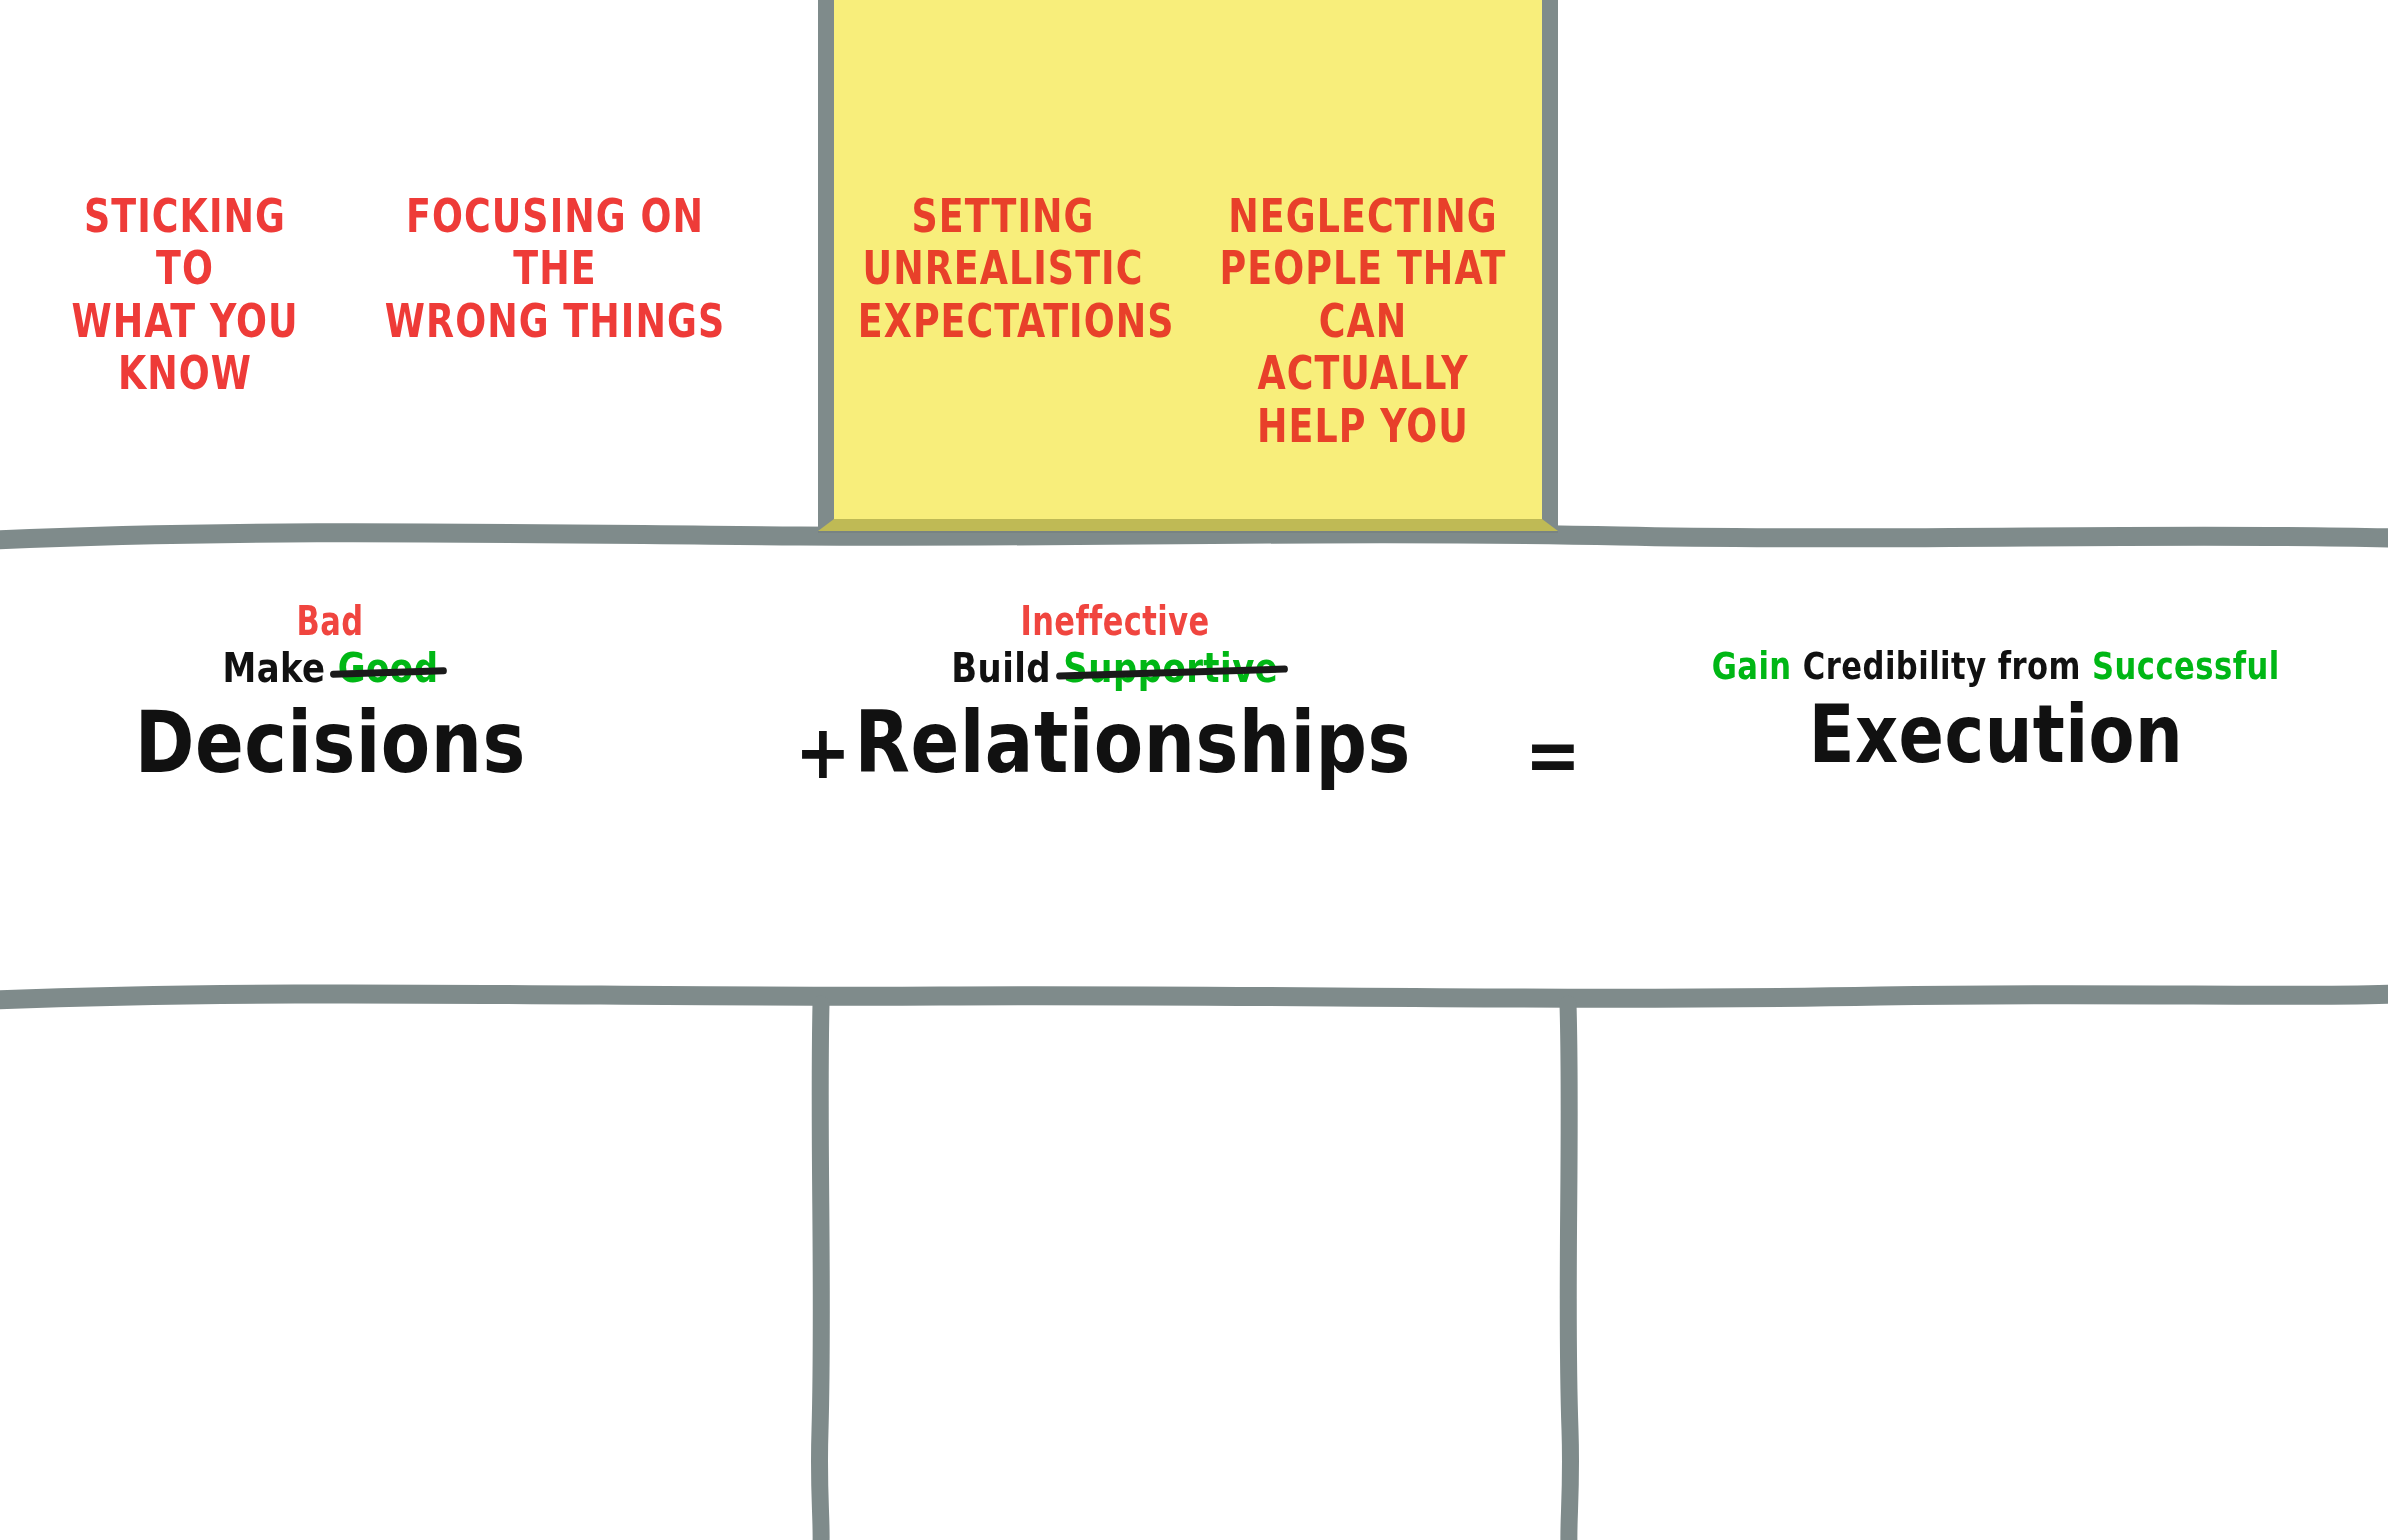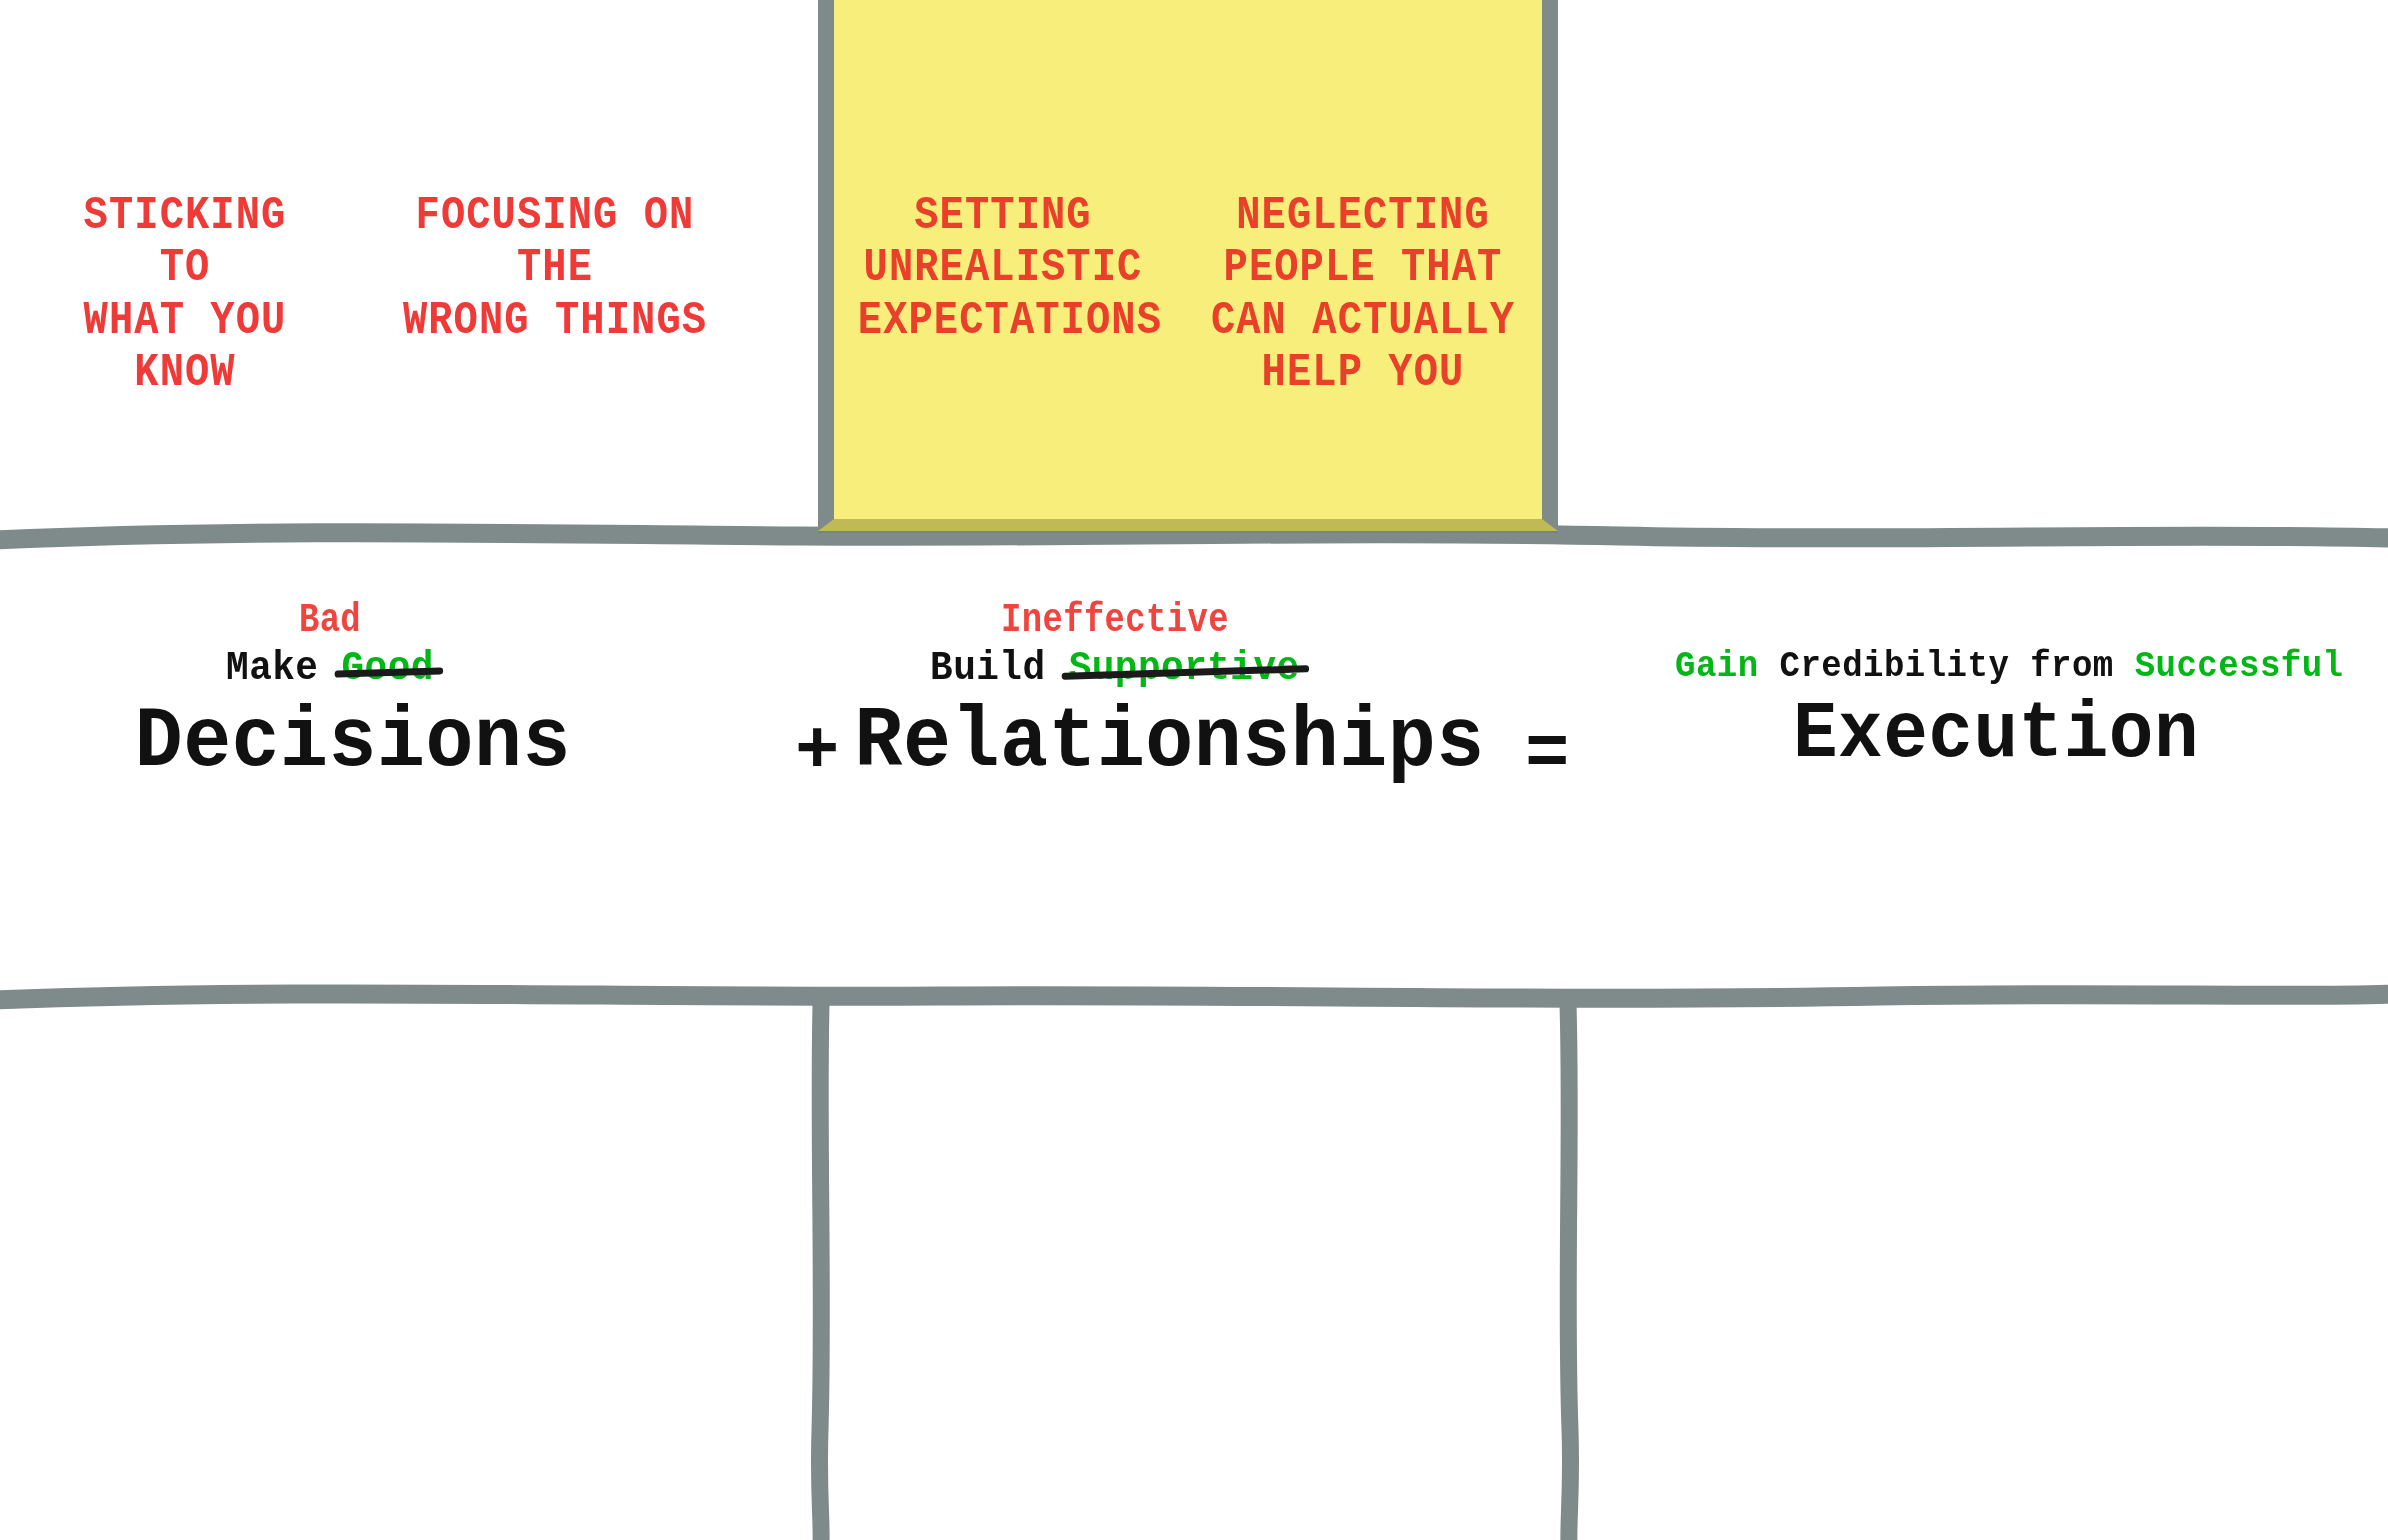--- a/index.html
+++ b/index.html
@@ -5,21 +5,21 @@
 <style>
   html,body{margin:0;padding:0;}
   body{
     width:2388px;height:1540px;
     background:#ffffff;
     font-family:"DejaVu Sans Condensed","Liberation Sans",sans-serif;
     overflow:hidden;
     position:relative;
   }
 
-  #board{position:absolute;inset:0;font-family:Liberation Mono, monospace;}
+  #board{position:absolute;inset:0;}
 
   
   .stroke-svg{position:absolute;left:0;top:0;width:2388px;height:1540px;pointer-events:none;}
 
   
   .note{
     position:absolute;
     background:#F8EE7B;
     box-sizing:border-box;
   }

